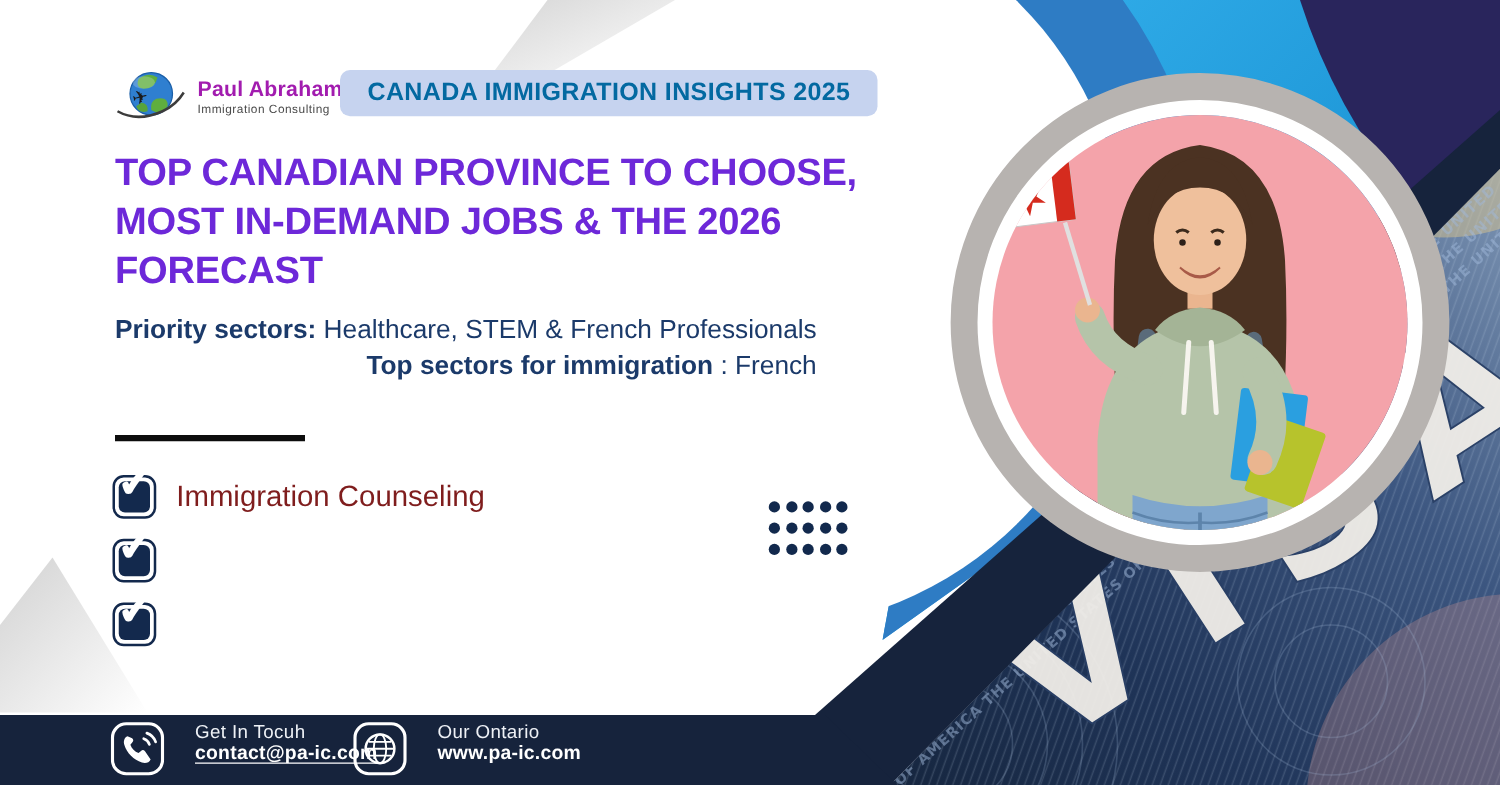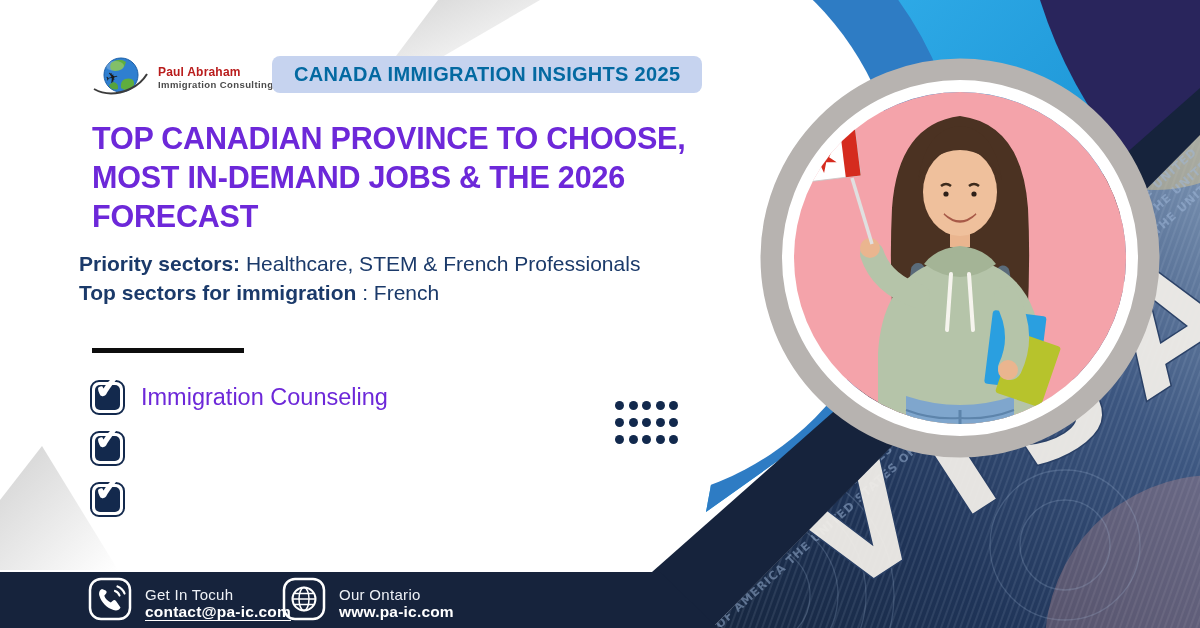--- a/index.html
+++ b/index.html
@@ -1,51 +1,51 @@
 <!DOCTYPE html>
 <html><head>
 <meta charset="utf-8">
 <style>
   html,body{margin:0;padding:0;background:#888;}
   .canvas{position:relative;width:1200px;height:628px;overflow:hidden;background:#fff;
           font-family:"Liberation Sans",sans-serif;}
   .canvas > .bg{position:absolute;inset:0;z-index:0;}
   
   .logo{position:absolute;left:92px;top:50px;display:flex;align-items:center;gap:8px;z-index:2;}
-  .logo-name{font-size:12px;font-weight:700;color:#b91c1c;letter-spacing:.2px;}
-  .logo-tag{font-size:9.5px;color:#4a4a4a;font-weight:700;letter-spacing:.4px;}
+  .logo-name{font-size:17px;font-weight:700;color:#a21caf;letter-spacing:.2px;}
+  .logo-tag{font-size:9.5px;color:#4a4a4a;font-weight:400;letter-spacing:.4px;}
   
   .badge{position:absolute;left:272px;top:56px;height:37px;line-height:37px;padding:0 22px;
          background:#c6d3ef;border-radius:8px;z-index:2;
          font-size:20px;font-weight:700;color:#0369a1;letter-spacing:.3px;}
   
   .headline{position:absolute;left:92px;top:119px;width:612px;z-index:2;
             font-size:30.5px;line-height:39px;font-weight:800;color:#6d28d9;letter-spacing:-.2px;}
   
-  .highlights{position:absolute;left:79px;top:250px;z-index:2;font-size:21px;line-height:28.5px;color:#1b3a6a;}
+  .highlights{position:absolute;left:92px;top:250px;z-index:2;font-size:21px;line-height:28.5px;color:#1b3a6a;text-align:right;}
   .hl{margin:0;}
   .hl b{font-weight:700;}
   .hl span{white-space:pre-wrap;}
   .divider{position:absolute;left:92px;top:348px;width:152px;height:5px;background:#0d0d0d;z-index:2;}
   
   .checklist{position:absolute;left:90px;top:381px;z-index:2;}
   .row{display:flex;align-items:center;gap:16px;margin-bottom:18px;height:33px;}
   .ck{position:relative;width:31px;height:31px;border:2.5px solid #13294d;border-radius:9px;flex:0 0 auto;}
   .ck-fill{position:absolute;inset:3px;background:#13294d;border-radius:5px;}
   .ck-mark{position:absolute;left:3px;top:-9px;font-size:30px;line-height:1;color:#fff;font-weight:700;
            transform:rotate(-4deg);}
-  .ck-label{font-size:23.5px;color:#6d28d9;}
+  .ck-label{font-size:23.5px;color:#7f1d1d;}
   
   .dots{position:absolute;left:615px;top:401px;display:grid;grid-template-columns:repeat(5,9px);
         gap:8px 4.5px;z-index:2;}
   .dots i{width:9px;height:9px;border-radius:50%;background:#12294d;display:block;}
   
   .photo{position:absolute;left:760px;top:58px;width:400px;height:400px;z-index:3;}
   
-  .fgroup{position:absolute;top:577px;display:flex;align-items:flex-end;gap:13px;z-index:2;color:#fff;}
+  .fgroup{position:absolute;top:577px;display:flex;align-items:flex-start;gap:24px;z-index:2;color:#fff;}
   .fg1{left:88px;} .fg2{left:282px;}
   .f-title{font-size:15px;letter-spacing:.3px;color:#eef1f6;}
   .f-value{font-size:15.5px;font-weight:700;letter-spacing:.2px;}
   .f-value.u{text-decoration:underline;text-underline-offset:3px;}
 </style>
 </head>
 <body>
 
 <div class="canvas">
 

